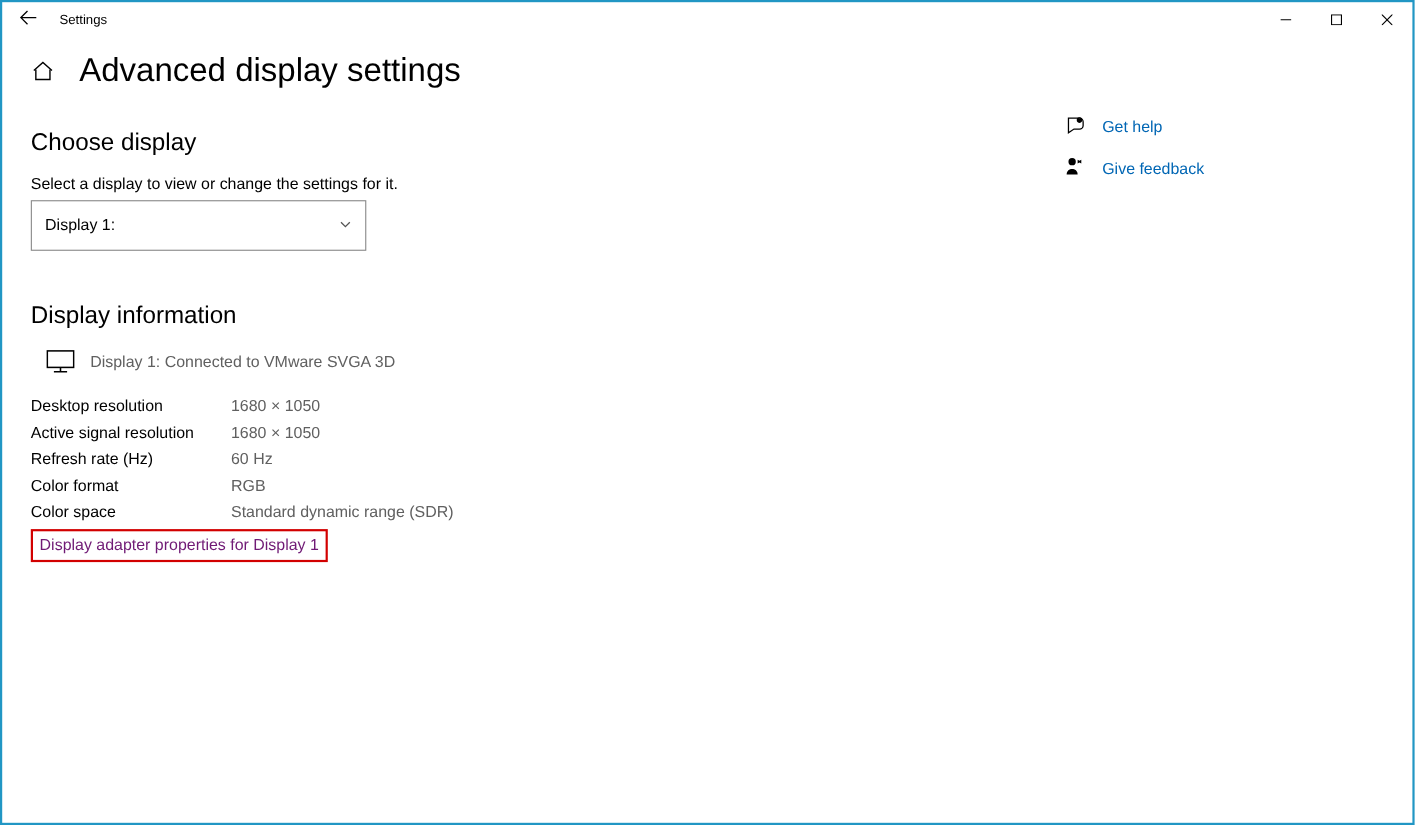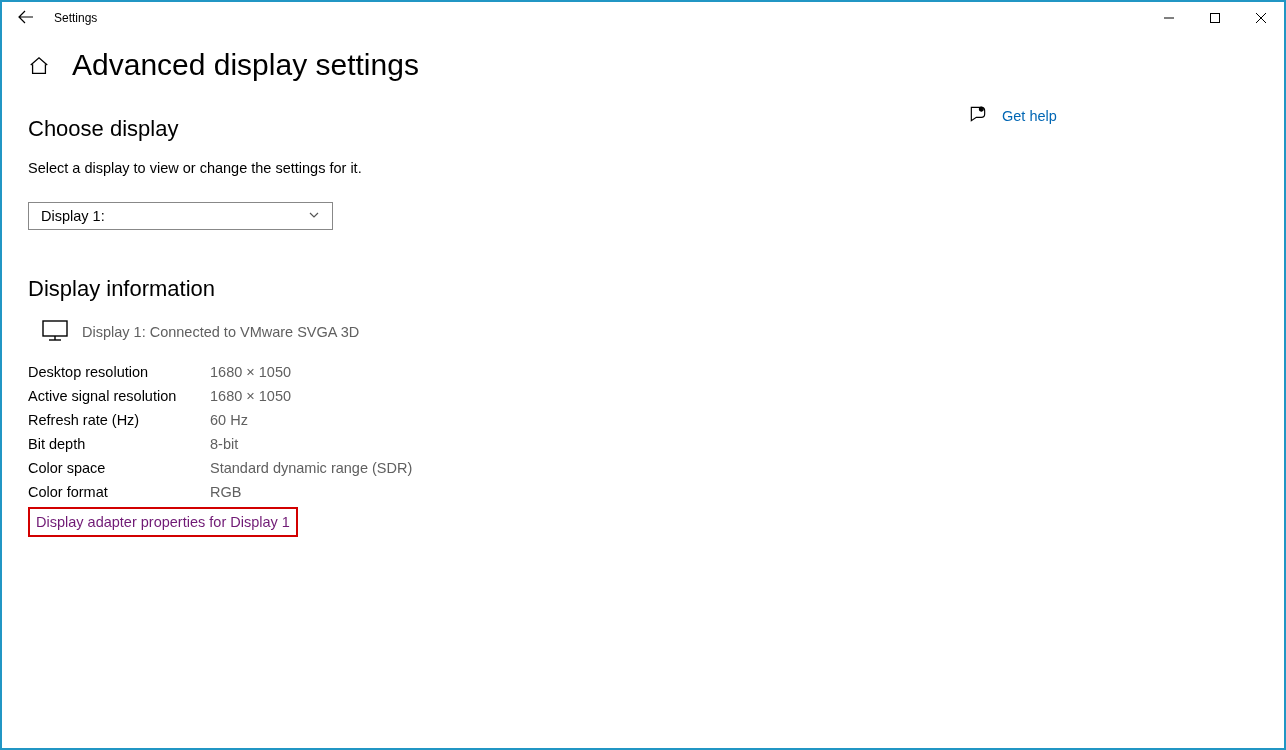--- a/index.html
+++ b/index.html
@@ -33,23 +33,23 @@
   .content {
     display: flex;
     padding: 14px 26px 0 26px;
   }
   .main { flex: 1; }
   .side { width: 290px; padding-top: 56px; text-align: center; }
   .header-row { display: flex; align-items: flex-end; gap: 22px; margin-bottom: 34px; }
   .home-icon { font-size: 20px; }
   h1 { font-weight: 400; font-size: 30px; }
   h2 { font-weight: 400; font-size: 22px; margin-bottom: 18px; }
-  .sub { font-size: 14.5px; margin-bottom: 26px; }
+  .sub { font-size: 14.5px; margin-bottom: 6px; }
   .dropdown {
-    width: 305px; height: 28px; border: 1px solid #888;
+    width: 305px; height: 46px; border: 1px solid #888;
     display: flex; align-items: center; justify-content: space-between;
     padding: 0 12px; font-size: 14.5px; margin-bottom: 46px;
     cursor: pointer;
   }
   .dropdown .chev { color: #555; font-size: 12px; }
   .info-block { }
   .monitor-row {
     display: flex; align-items: flex-end; gap: 14px; margin-bottom: 18px;
     padding-left: 14px;
   }
@@ -147,43 +147,49 @@
       </div>
       <div class="spec-row">
         <div class="spec-label">Active signal resolution</div>
         <div class="spec-value">1680 × 1050</div>
       </div>
       <div class="spec-row">
         <div class="spec-label">Refresh rate (Hz)</div>
         <div class="spec-value">60 Hz</div>
       </div>
       <div class="spec-row">
-        <div class="spec-label">Bit depth</div>
-        <div class="spec-value">8-bit</div>
+        <div class="spec-label">Color format</div>
+        <div class="spec-value">RGB</div>
       </div>
       <div class="spec-row">
         <div class="spec-label">Color space</div>
         <div class="spec-value">Standard dynamic range (SDR)</div>
-      </div>
-      <div class="spec-row">
-        <div class="spec-label">Color format</div>
-        <div class="spec-value">RGB</div>
       </div>
 
       <div class="highlight-box">
         <span class="link">Display adapter properties for Display 1</span>
       </div>
     </div>
   </div>
 
   <div class="side">
     <div class="side-item">
       <span class="icon">
         <svg width="20" height="20" viewBox="0 0 24 24" fill="none" stroke="#000" stroke-width="1.4">
             <path d="M4 4h12a4 4 0 0 1 4 4v4a4 4 0 0 1-4 4H10l-6 4v-4a4 4 0 0 1 0-0V4z"></path>
             <circle cx="16" cy="6" r="3" fill="#000" stroke="none"></circle>
             <text x="16" y="8.2" font-size="5" fill="#fff" text-anchor="middle">?</text>
           </svg>
       </span>
       <span class="text">Get help</span>
     </div>
+    <div class="side-item">
+      <span class="icon">
+        <svg width="20" height="20" viewBox="0 0 24 24" fill="#000">
+            <circle cx="8" cy="6" r="4"></circle>
+            <path d="M2 20c0-4 3-6 6-6s6 2 6 6H2z"></path>
+            <path d="M14 4l2 1 2-1v4l-2-1-2 1V4z"></path>
+          </svg>
+      </span>
+      <span class="text">Give feedback</span>
+    </div>
   </div>
 </div>
 
 </body></html>

